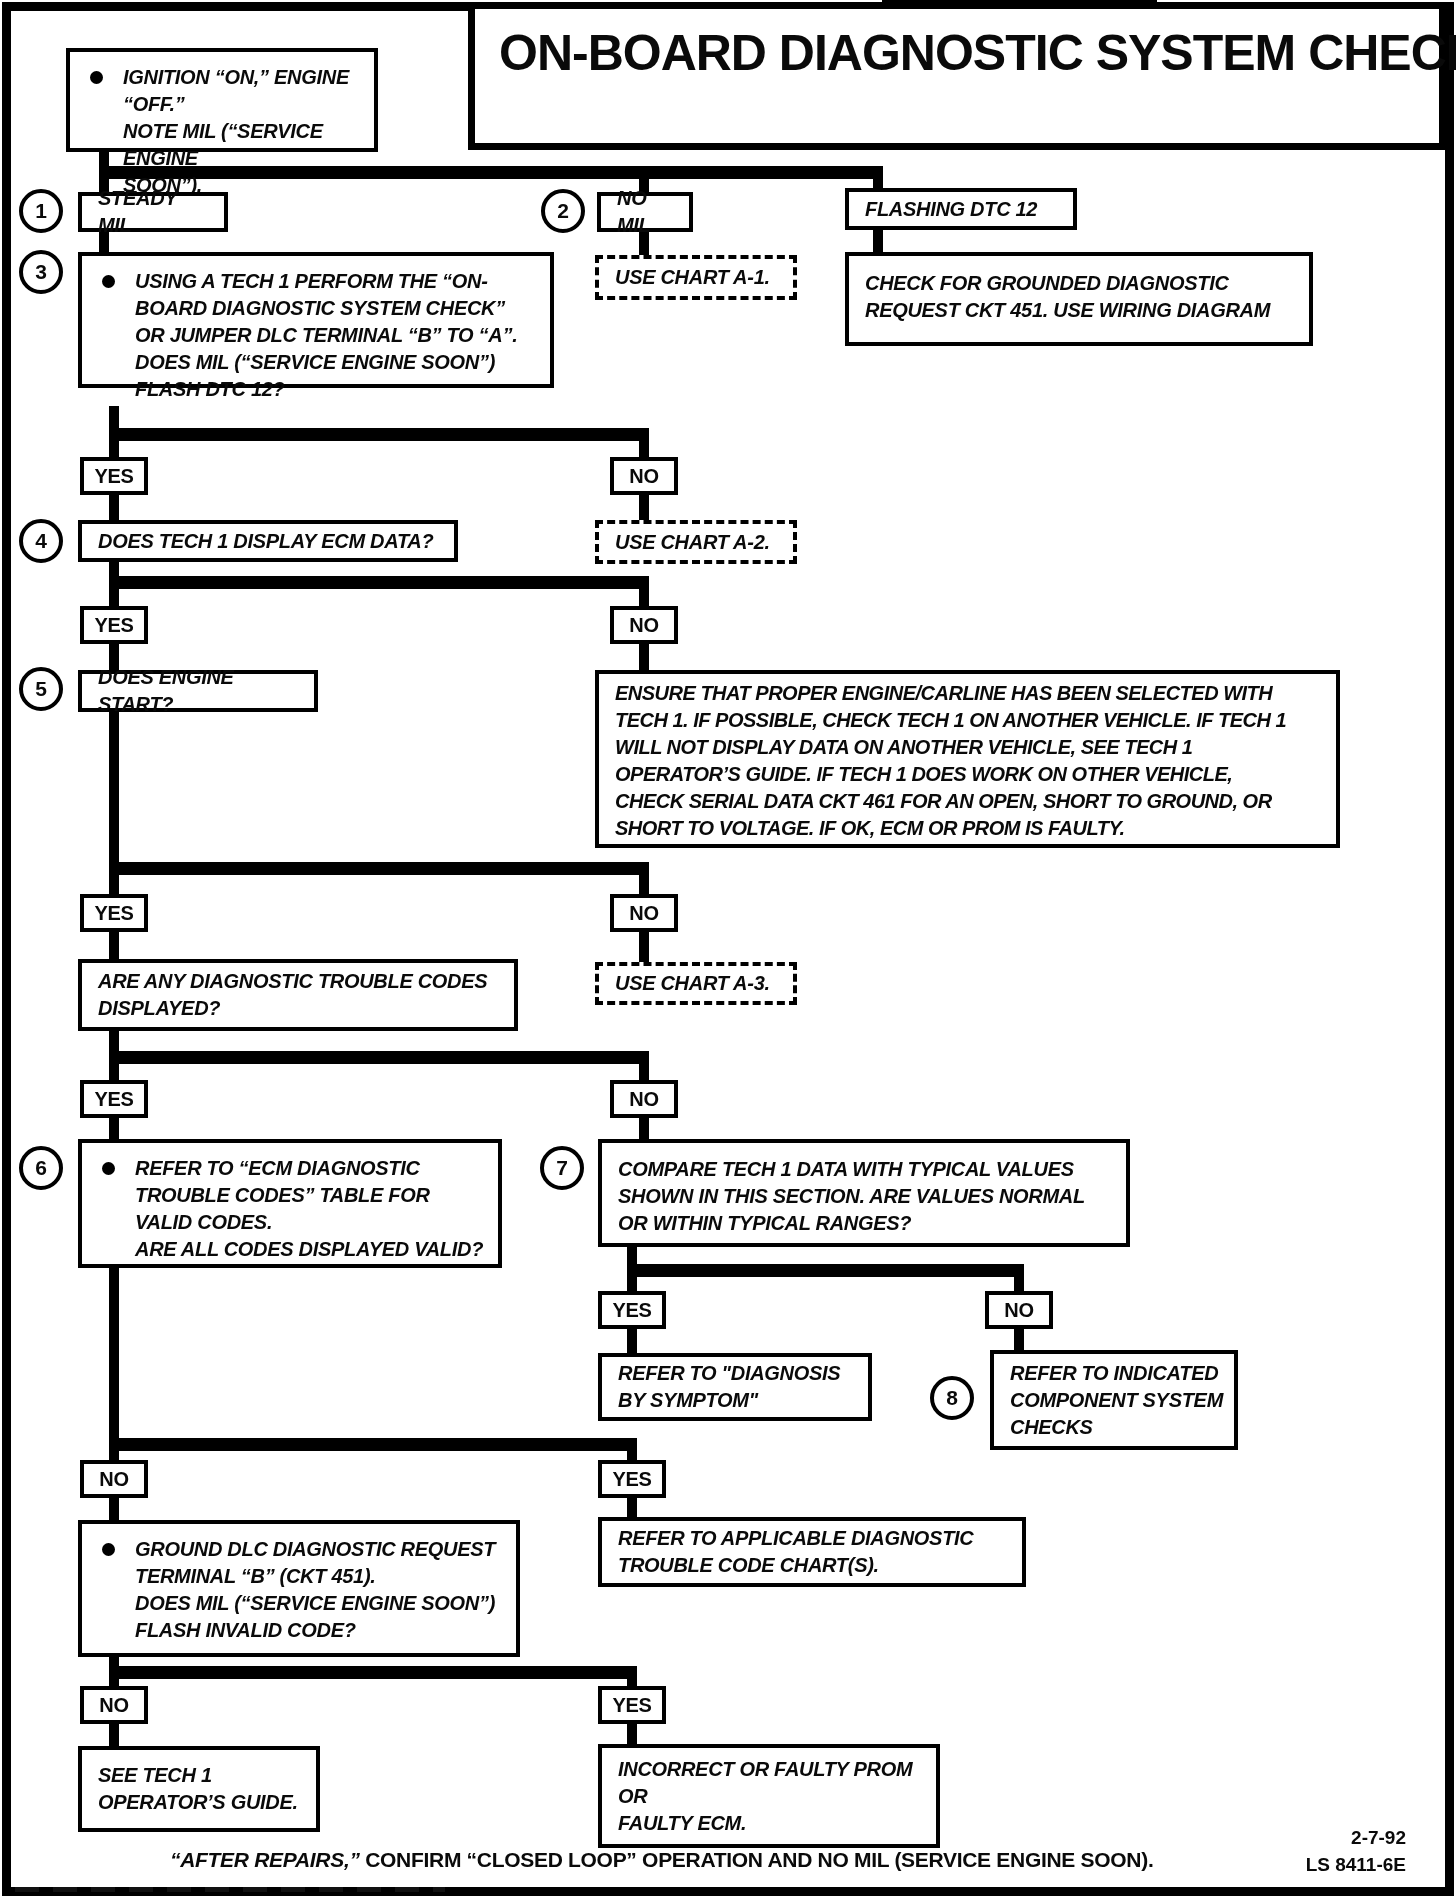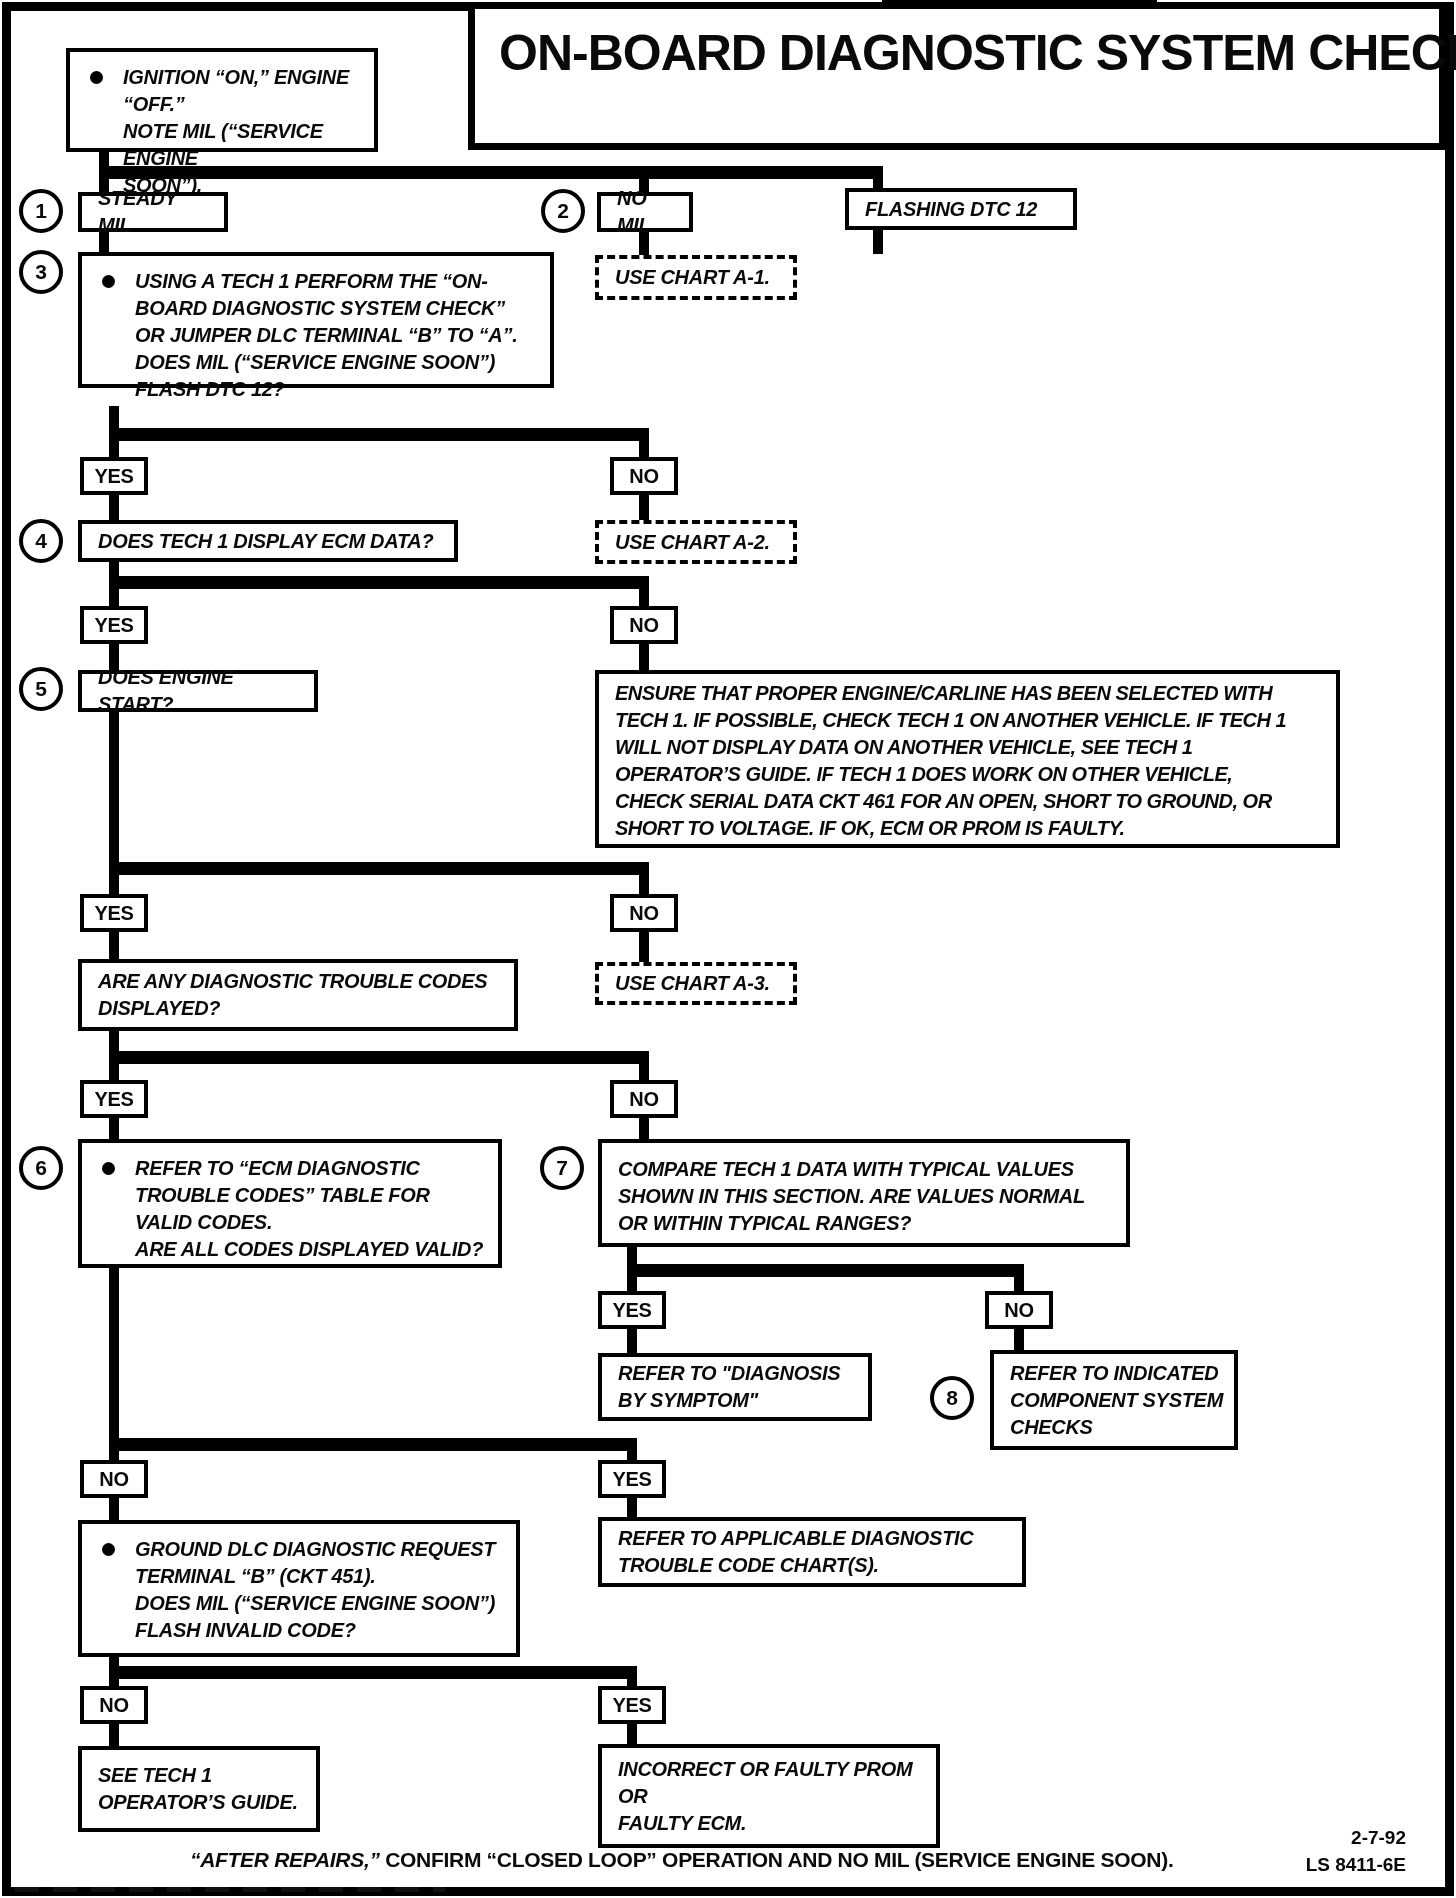--- a/index.html
+++ b/index.html
@@ -34,21 +34,21 @@
   .circle {
     position:absolute; box-sizing:border-box; width:44px; height:44px; border-radius:50%;
     border:4px solid #000; background:#fff; display:flex; align-items:center; justify-content:center;
     font-size:21px;
   }
   .ln { position:absolute; background:#000; }
   .footer-note {
     position:absolute; left:170px; top:1848px; width:920px; text-align:center;
     font-size:21px; letter-spacing:-0.3px; white-space:nowrap;
   }
-  .footer-note .lead { font-style:italic;margin-left:20px; }
+  .footer-note .lead { font-style:italic; }
   .doc-id {
     position:absolute; left:1230px; top:1824px; width:176px; text-align:right;
     font-size:19px; line-height:27px;
   }
   .scan-mark-top { position:absolute; left:882px; top:0; width:275px; height:6px; background:#000; }
   .scan-mark-bottom {
     position:absolute; left:15px; top:1887px; width:430px; height:5px;
     background:repeating-linear-gradient(90deg,#111 0 24px,transparent 24px 38px);
   }
 </style>
@@ -137,20 +137,24 @@
     <span class="dot"></span>
     <span class="txt">USING A TECH 1 PERFORM THE “ON-
 BOARD DIAGNOSTIC SYSTEM CHECK”
 OR JUMPER  DLC TERMINAL “B” TO “A”.
 DOES MIL (“SERVICE ENGINE SOON”)
 FLASH DTC 12?</span>
   </div>
   <div class="box dashed" style="left:595px;top:255px;width:202px;height:45px">
     <span class="txt">USE CHART A-1.</span>
   </div>
+  <div class="box" style="left:845px;top:252px;width:468px;height:94px;align-items:flex-start;padding-top:14px">
+    <span class="txt">CHECK FOR GROUNDED DIAGNOSTIC
+REQUEST CKT 451.  USE WIRING DIAGRAM</span>
+  </div>
 
   <div class="tag" style="left:80px;top:457px">
       <span>YES</span>
     </div>
   <div class="tag" style="left:610px;top:457px">
       <span>NO</span>
     </div>
 
   <div class="circle" style="left:19px;top:519px">
       <span>4</span>

